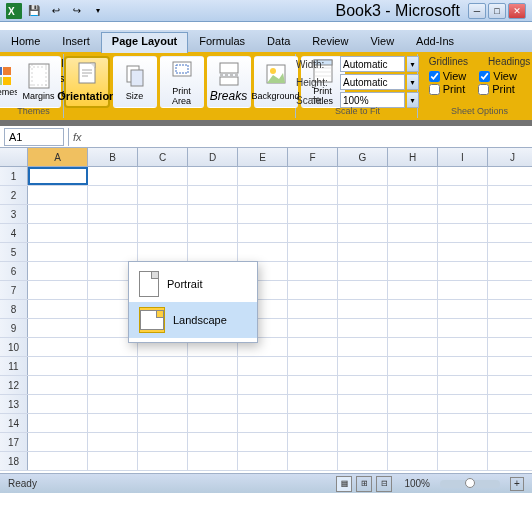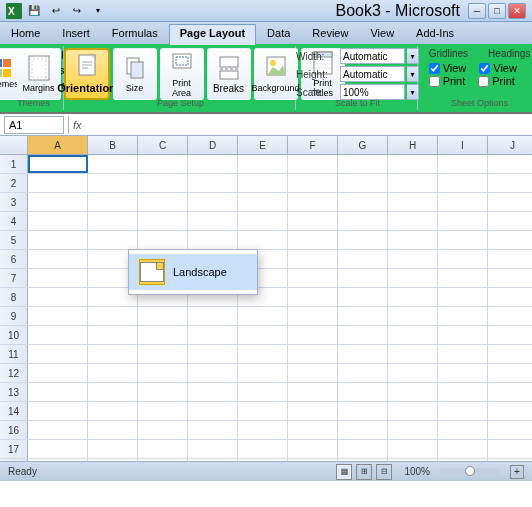--- a/index.html
+++ b/index.html
@@ -32,22 +32,23 @@
     .qa-btn {
       width: 18px; height: 16px;
       display: flex; align-items: center; justify-content: center;
       font-size: 10px;
       cursor: pointer;
       border-radius: 2px;
     }
 
     
     .ribbon {
-      background: #22c55e;
-      border-bottom: 2px solid #737373;
+      background: #eab308;
+      border-bottom: 6px solid #737373;
+      margin-top: 8px;
     }
     .ribbon-tabs {
       display: flex;
       background: linear-gradient(to bottom, #ccdcf0, #b4c8e0);
       padding-top: 2px;
       height: 22px;
     }
     .ribbon-tab {
       padding: 2px 10px;
       font-size: 11px;
@@ -389,22 +390,22 @@
     <div class="ctrl-btn">─</div>
     <div class="ctrl-btn">□</div>
     <div class="ctrl-btn" style="background:linear-gradient(to bottom,#f08080,#d04040);color:#fff;">✕</div>
   </div>
 </div>
 
 <div class="ribbon">
   <div class="ribbon-tabs">
     <div class="ribbon-tab">Home</div>
     <div class="ribbon-tab">Insert</div>
+    <div class="ribbon-tab active">Page Layout</div>
     <div class="ribbon-tab">Formulas</div>
-    <div class="ribbon-tab active">Page Layout</div>
     <div class="ribbon-tab">Data</div>
     <div class="ribbon-tab">Review</div>
     <div class="ribbon-tab">View</div>
     <div class="ribbon-tab">Add-Ins</div>
   </div>
 
   <div class="ribbon-content">
 
     <div class="ribbon-group themes-group">
       <div class="ribbon-group-content">
@@ -484,21 +485,21 @@
           </svg>
           <div style="font-size:9px;text-align:center;">Print<br>Area</div>
         </div>
 
         <div class="ribbon-big-btn">
           <svg width="22" height="26" viewBox="0 0 22 26">
             <rect x="2" y="2" width="18" height="10" fill="white" stroke="#888" stroke-width="1"></rect>
             <line x1="2" y1="14" x2="20" y2="14" stroke="#888" stroke-width="1" stroke-dasharray="3,2"></line>
             <rect x="2" y="16" width="18" height="8" fill="white" stroke="#888" stroke-width="1"></rect>
           </svg>
-          <div style="font-size:10px;">Breaks</div>
+          <div style="font-size:12px;font-style:italic;">Breaks</div>
         </div>
 
         <div class="ribbon-big-btn">
           <svg width="22" height="26" viewBox="0 0 22 26">
             <rect x="2" y="2" width="18" height="18" fill="white" stroke="#888" stroke-width="1"></rect>
             <circle cx="8" cy="8" r="3" fill="#ffd040"></circle>
             <polygon points="2,20 8,12 14,16 18,10 20,20" fill="#a9d18e"></polygon>
           </svg>
           <div style="font-size:9px;">Background</div>
         </div>
@@ -507,21 +508,20 @@
           <svg width="22" height="26" viewBox="0 0 22 26">
             <rect x="2" y="2" width="18" height="22" fill="white" stroke="#888" stroke-width="1"></rect>
             <rect x="2" y="2" width="18" height="5" fill="#d0e4f8" stroke="#888" stroke-width="1"></rect>
             <line x1="2" y1="10" x2="20" y2="10" stroke="#ccc" stroke-width="0.5"></line>
             <line x1="2" y1="14" x2="20" y2="14" stroke="#ccc" stroke-width="0.5"></line>
             <line x1="2" y1="18" x2="20" y2="18" stroke="#ccc" stroke-width="0.5"></line>
           </svg>
           <div style="font-size:9px;text-align:center;">Print<br>Titles</div>
         </div>
       </div>
-      <div class="ribbon-group-label">Page Setup</div>
     </div>
 
     <div class="ribbon-group" style="min-width:120px;">
       <div class="ribbon-group-content" style="flex-direction:column;gap:2px;">
         <div class="dim-row">
           <span class="dim-label">Width:</span>
           <input class="dim-input" value="Automatic" readonly="" style="width: 65px;">
           <div class="dim-dropdown">▾</div>
         </div>
         <div class="dim-row">
@@ -765,33 +765,20 @@
           <div class="cell" style="width: 50px; min-width: 50px;"></div>
           <div class="cell" style="width: 50px; min-width: 50px;"></div>
           <div class="cell" style="width: 50px; min-width: 50px;"></div>
           <div class="cell" style="width: 50px; min-width: 50px;"></div>
           <div class="cell" style="width: 50px; min-width: 50px;"></div>
           <div class="cell" style="width: 50px; min-width: 50px;"></div>
           <div class="cell" style="width: 50px; min-width: 50px;"></div>
           <div class="cell" style="width: 50px; min-width: 50px;"></div>
         </div>
         <div class="grid-row">
-          <div class="row-num">16</div>
-          <div class="cell" style="width: 60px; min-width: 60px;"></div>
-          <div class="cell" style="width: 50px; min-width: 50px;"></div>
-          <div class="cell" style="width: 50px; min-width: 50px;"></div>
-          <div class="cell" style="width: 50px; min-width: 50px;"></div>
-          <div class="cell" style="width: 50px; min-width: 50px;"></div>
-          <div class="cell" style="width: 50px; min-width: 50px;"></div>
-          <div class="cell" style="width: 50px; min-width: 50px;"></div>
-          <div class="cell" style="width: 50px; min-width: 50px;"></div>
-          <div class="cell" style="width: 50px; min-width: 50px;"></div>
-          <div class="cell" style="width: 50px; min-width: 50px;"></div>
-        </div>
-        <div class="grid-row">
           <div class="row-num">17</div>
           <div class="cell" style="width: 60px; min-width: 60px;"></div>
           <div class="cell" style="width: 50px; min-width: 50px;"></div>
           <div class="cell" style="width: 50px; min-width: 50px;"></div>
           <div class="cell" style="width: 50px; min-width: 50px;"></div>
           <div class="cell" style="width: 50px; min-width: 50px;"></div>
           <div class="cell" style="width: 50px; min-width: 50px;"></div>
           <div class="cell" style="width: 50px; min-width: 50px;"></div>
           <div class="cell" style="width: 50px; min-width: 50px;"></div>
           <div class="cell" style="width: 50px; min-width: 50px;"></div>
@@ -808,20 +795,24 @@
           <div class="cell" style="width: 50px; min-width: 50px;"></div>
           <div class="cell" style="width: 50px; min-width: 50px;"></div>
           <div class="cell" style="width: 50px; min-width: 50px;"></div>
           <div class="cell" style="width: 50px; min-width: 50px;"></div>
         </div>
       </div>
   </div>
 
 
   <div class="orientation-popup">
+    <div class="popup-item">
+      <div class="portrait-icon"></div>
+      <span>Portrait</span>
+    </div>
     <div class="popup-item selected-popup">
       <div class="landscape-icon-wrap">
         <div class="landscape-icon"></div>
       </div>
       <span>Landscape</span>
     </div>
   </div>
 
   <div class="status-bar">
     <span>Ready</span>

